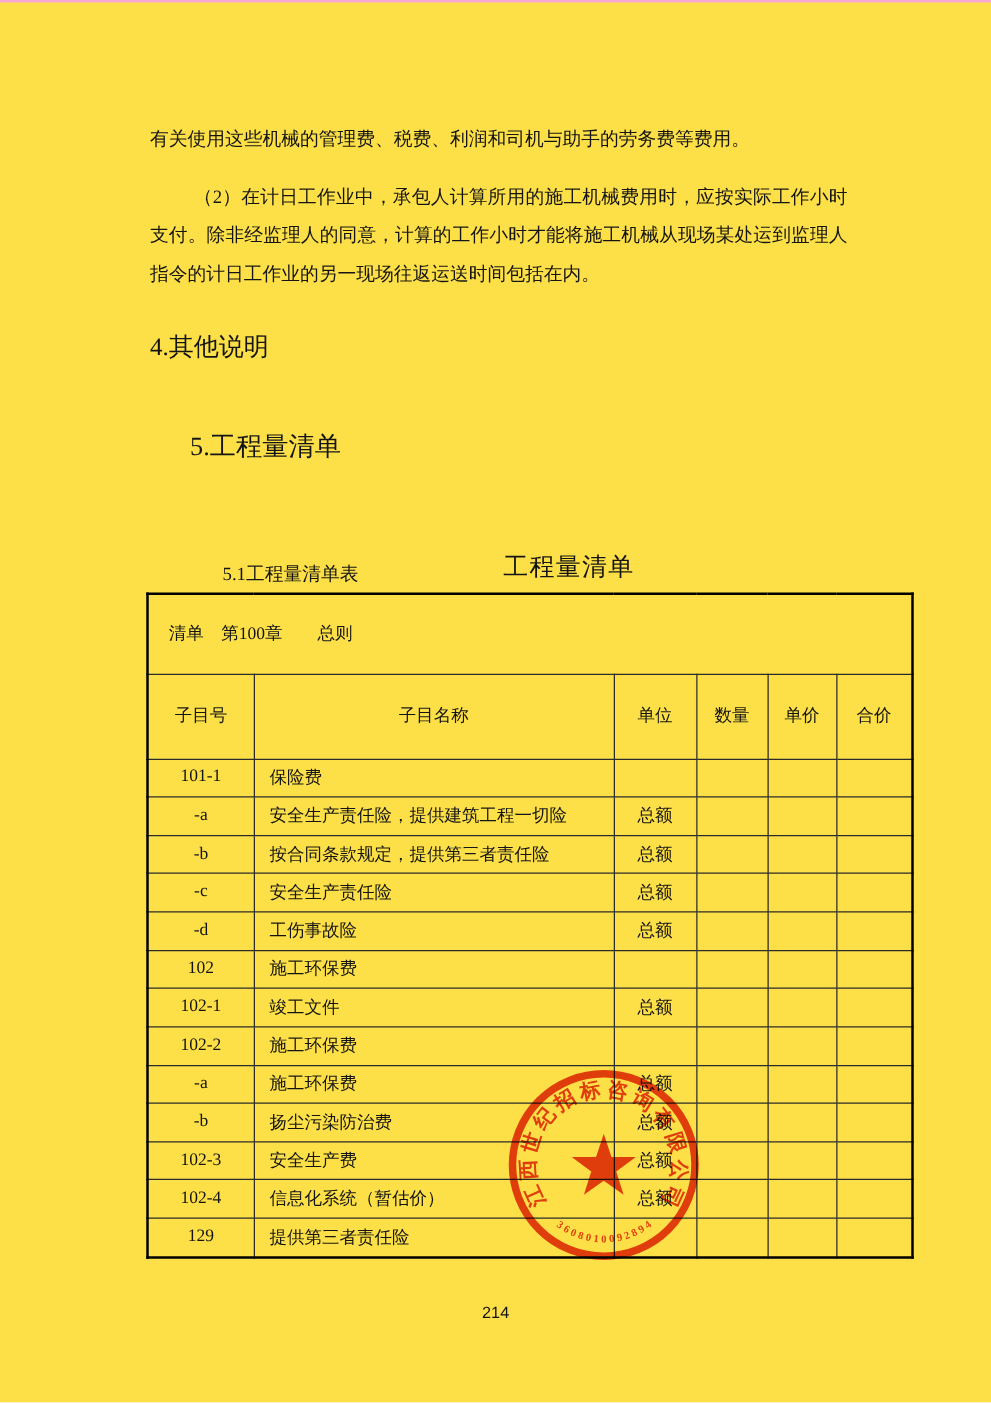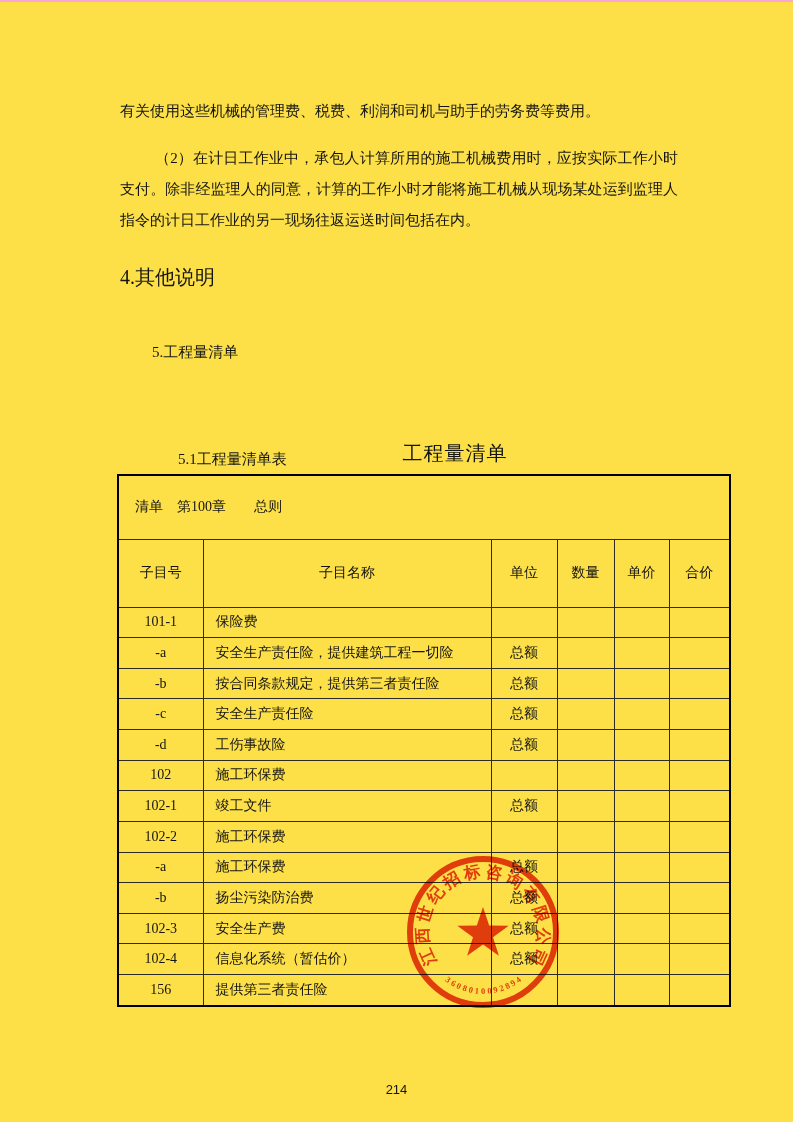--- a/index.html
+++ b/index.html
@@ -7,40 +7,40 @@
   html,body { background:#ffffff; }
   body { width:793px; height:1122px; position:relative; overflow:hidden;
          font-family:"Liberation Serif","DejaVu Serif",serif; color:var(--ink); }
   .page { position:absolute; inset:0; background:#fde047; border-top:2px solid #f9a8d4; }
 
   .para { position:absolute; font-size:15px; }
   #p1 { left:120px; top:100px; width:560px; }
   #p2 { left:120px; top:141px; width:558px; line-height:31px; text-align:justify;
         text-indent:35px; }
   #h4 { left:120px; top:262px; font-size:20px; }
-  #h5 { left:152px; top:341px; font-size:15px; }
+  #h5 { left:152px; top:341px; font-size:21px; }
   #h51 { left:178px; top:404px; font-size:15px;margin-top:44px; }
   #tabletitle { left:117px; top:438px; width:676px; text-align:center; font-size:20px;
         letter-spacing:1px; }
 
   .boq-table { position:absolute; left:117px; top:472px; width:612px; height:533px;
         border-collapse:collapse; table-layout:fixed; font-size:14px; }
   .boq-table td, .boq-table th { border:1px solid var(--line); font-weight:normal;
         padding:0 4px; overflow:hidden; white-space:nowrap; }
   .boq-table { border:2px solid #000;padding-left:12px; }
   tr.caption-row td { border:1px solid var(--line); text-align:left; padding-left:16px;
         height:40px; }
   tr.header-row th { height:42px; text-align:center; }
   td.cell-code { text-align:center; }
   td.cell-name { text-align:left; padding-left:12px; }
   td.cell-unit { text-align:center; }
   tr.bold-row { font-weight:bold; }
 
   #pagenum { position:absolute; left:0; top:1040px; width:793px; text-align:center;
-        font-size:13px; font-family:"Liberation Sans","DejaVu Sans",sans-serif;margin-top:40px; }
+        font-size:13px; font-family:"Liberation Sans","DejaVu Sans",sans-serif; }
 
   .stamp { position:absolute; left:397px; top:844px; width:172px; height:172px;
         mix-blend-mode:multiply; opacity:.92; pointer-events:none; }
   .stamp-stroke { stroke:var(--stamp-color); fill:none; }
   .stamp-fill { fill:var(--stamp-color); }
   .stamp text { font-family:"Liberation Serif","DejaVu Serif",serif; }
 </style>
 </head>
 <body>
 
@@ -184,21 +184,21 @@
     <tr class="body-row">
       <td class="cell-code">102-4</td>
       <td class="cell-name">信息化系统（暂估价）</td>
       <td class="cell-unit">总额</td>
       <td class="cell-qty"></td>
       <td class="cell-price"></td>
       <td class="cell-total"></td>
     </tr>
 
     <tr class="body-row">
-      <td class="cell-code">156</td>
+      <td class="cell-code">129</td>
       <td class="cell-name">提供第三者责任险</td>
       <td class="cell-unit"></td>
       <td class="cell-qty"></td>
       <td class="cell-price"></td>
       <td class="cell-total"></td>
     </tr>
   </tbody>
   </table>
 
   <svg class="stamp" viewBox="0 0 172 172">

